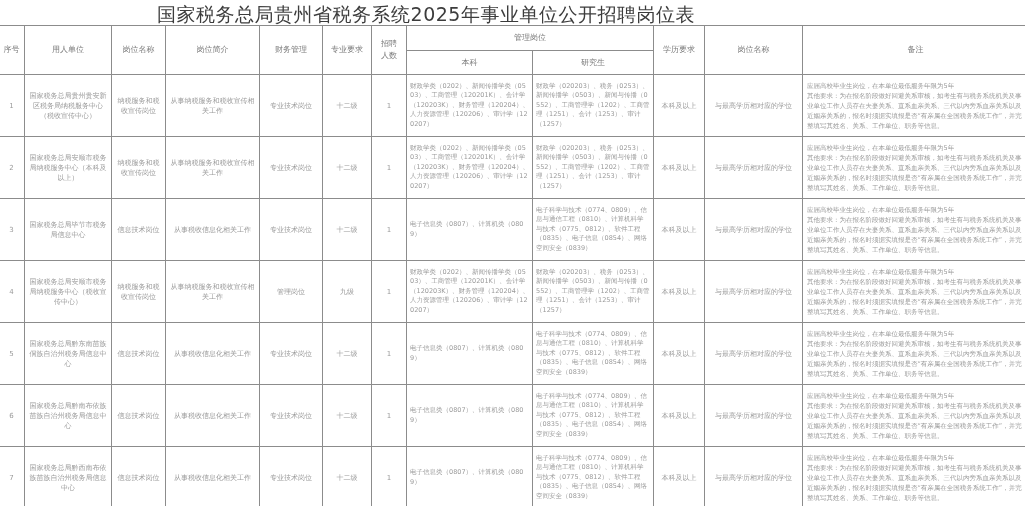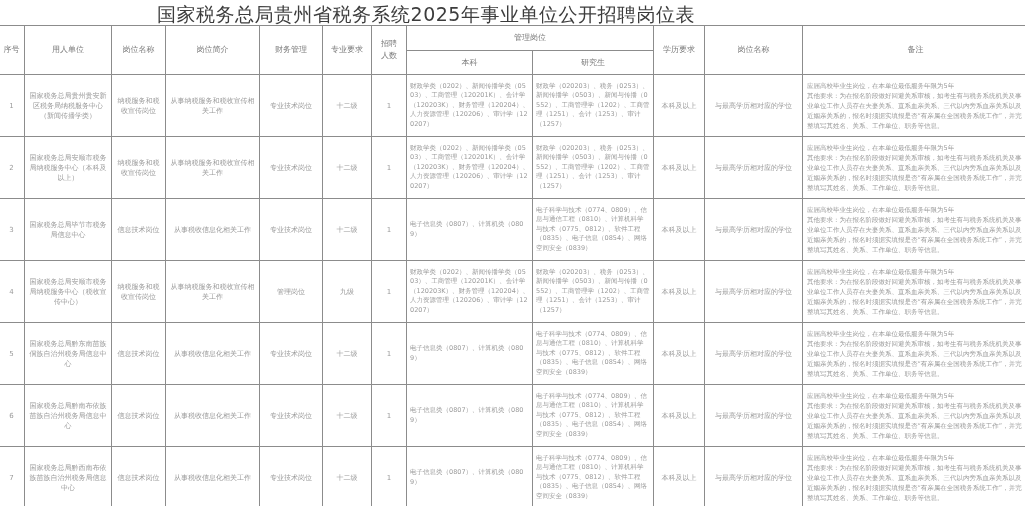--- a/index.html
+++ b/index.html
@@ -65,21 +65,21 @@
       <th rowspan="2">备注</th>
     </tr>
     <tr class="h2">
       <th>本科</th>
       <th>研究生</th>
     </tr>
   </thead>
   <tbody>
     <tr>
       <td>1</td>
-      <td class="unit">国家税务总局贵州贵安新区税务局纳税服务中心（新闻传播学类）</td>
+      <td class="unit">国家税务总局贵州贵安新区税务局纳税服务中心（税收宣传中心）</td>
       <td>纳税服务和税收宣传岗位</td>
       <td>从事纳税服务和税收宣传相关工作</td>
       <td>专业技术岗位</td>
       <td>十二级</td>
       <td>1</td>
       <td class="major">财政学类（0202）、新闻传播学类（0503）、工商管理（120201K）、会计学（120203K）、财务管理（120204）、人力资源管理（120206）、审计学（120207）</td>
       <td class="major">财政学（020203）、税务（0253）、新闻传播学（0503）、新闻与传播（0552）、工商管理学（1202）、工商管理（1251）、会计（1253）、审计（1257）</td>
       <td>本科及以上</td>
       <td>与最高学历相对应的学位</td>
       <td class="note">应届高校毕业生岗位，在本单位最低服务年限为5年<br>其他要求：为在报名阶段做好回避关系审核，如考生有与税务系统机关及事业单位工作人员存在夫妻关系、直系血亲关系、三代以内旁系血亲关系以及近姻亲关系的，报名时须据实填报是否“有亲属在全国税务系统工作”，并完整填写其姓名、关系、工作单位、职务等信息。</td>

